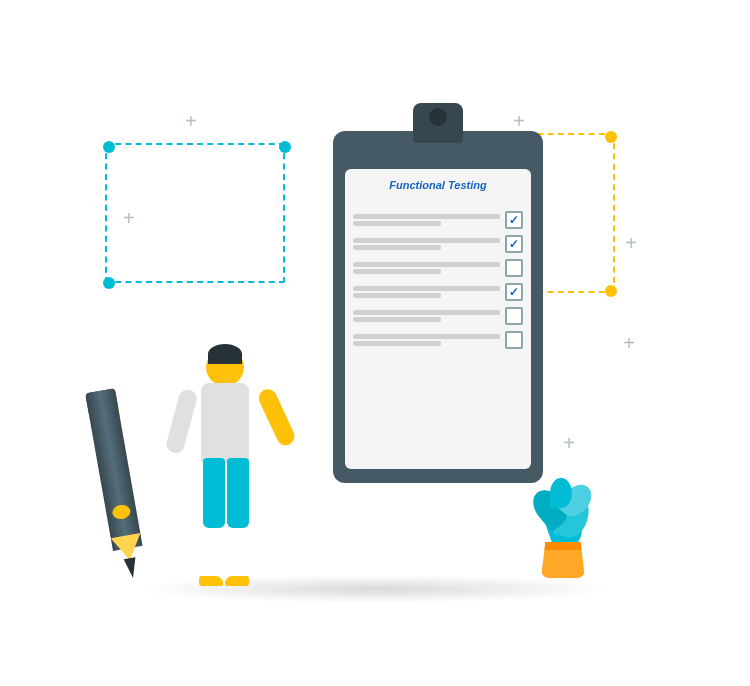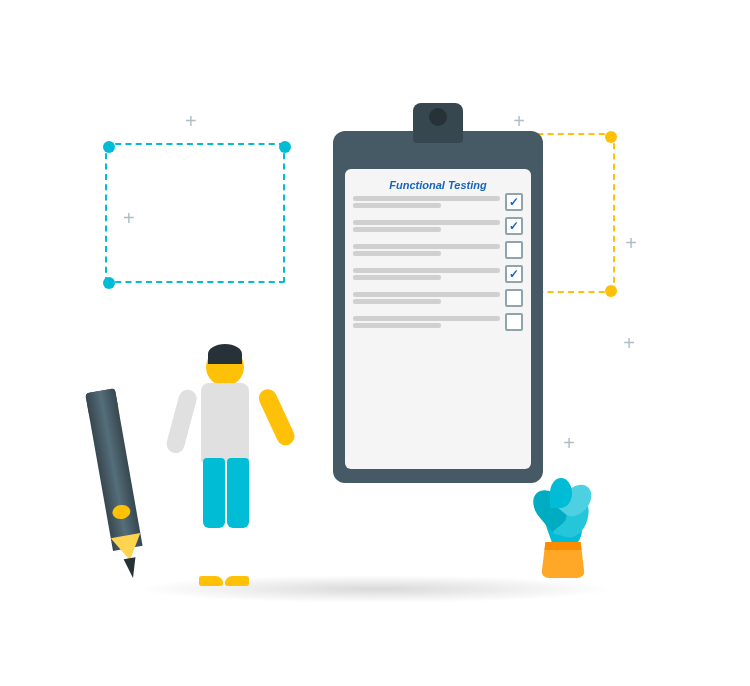--- a/index.html
+++ b/index.html
@@ -119,21 +119,21 @@
       padding: 10px 8px 8px 8px;
       display: flex;
       flex-direction: column;
       gap: 0;
     }
     .clipboard-title {
       font-size: 11px;
       font-weight: bold;
       color: #1565c0;
       text-align: center;
-      margin-bottom: 2px;
+      margin-bottom: 20px;
       font-style: italic;
     }
 
     
     .check-row {
       display: flex;
       align-items: center;
       gap: 5px;
       margin-bottom: 6px;
     }

